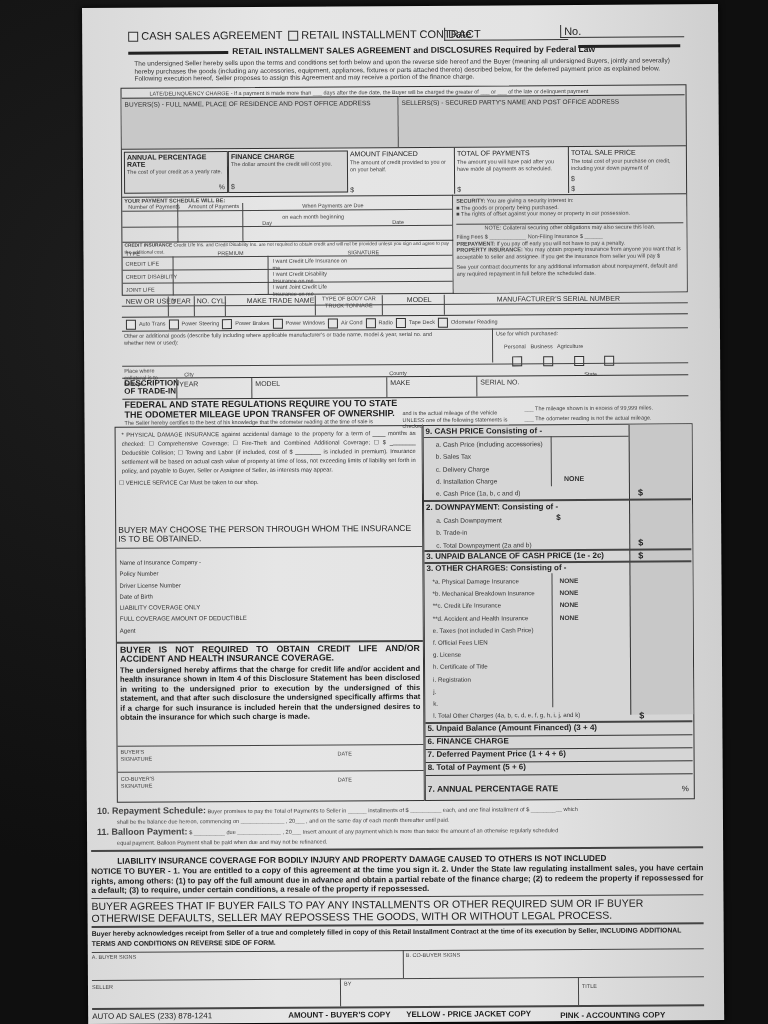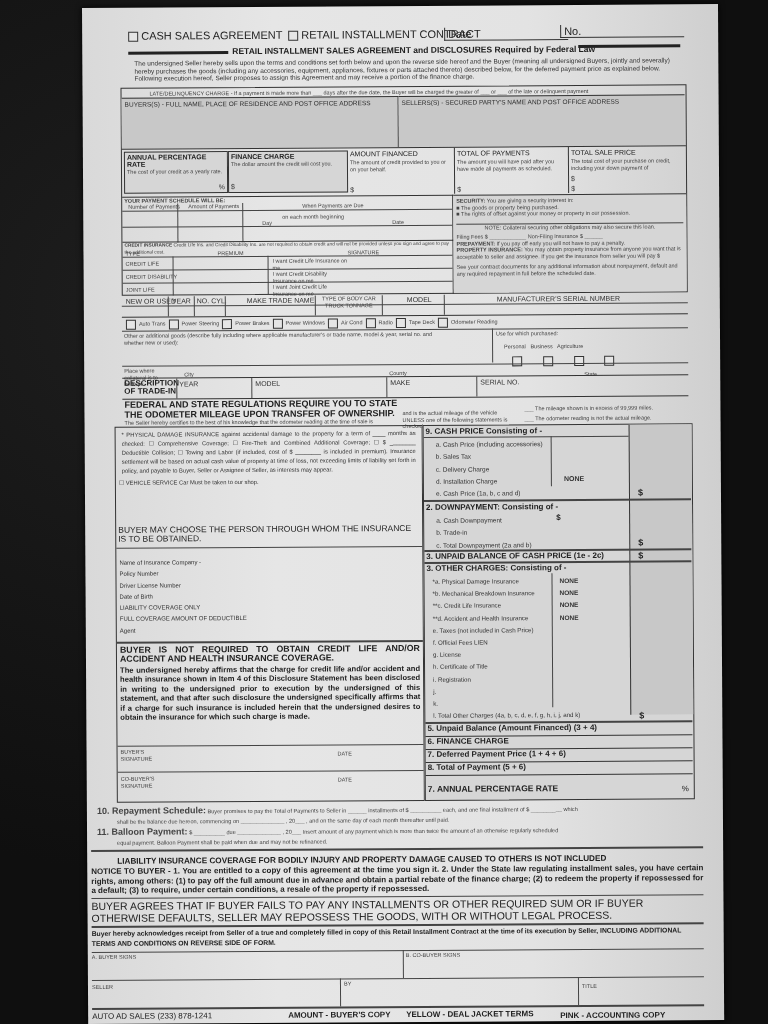--- a/index.html
+++ b/index.html
@@ -303,15 +303,15 @@
   <div class="hl" style="left:4px;top:972px;width:612px;"></div>
   <div class="abs sm" style="left:4px;top:976px;">SELLER</div>
   <div class="vl" style="left:252px;top:972px;height:28px;"></div>
   <div class="abs sm" style="left:256px;top:974px;">BY</div>
   <div class="vl" style="left:490px;top:972px;height:28px;"></div>
   <div class="abs sm" style="left:494px;top:978px;">TITLE</div>
   <div class="hl" style="left:4px;top:1000px;width:612px;height:1.5px;"></div>
 
   <div class="abs" style="left:4px;top:1004px;font-size:8px;">AUTO AD SALES (233) 878-1241</div>
   <div class="abs tb" style="left:200px;top:1004px;font-size:8px;">AMOUNT - BUYER'S COPY</div>
-  <div class="abs tb" style="left:318px;top:1004px;font-size:8px;">YELLOW - DEAL JACKET TERMS</div>
+  <div class="abs tb" style="left:318px;top:1004px;font-size:8px;">YELLOW - PRICE JACKET COPY</div>
   <div class="abs tb" style="left:472px;top:1006px;font-size:8px;text-align:center;">PINK - ACCOUNTING COPY</div>
 </div>
 
 </body></html>

